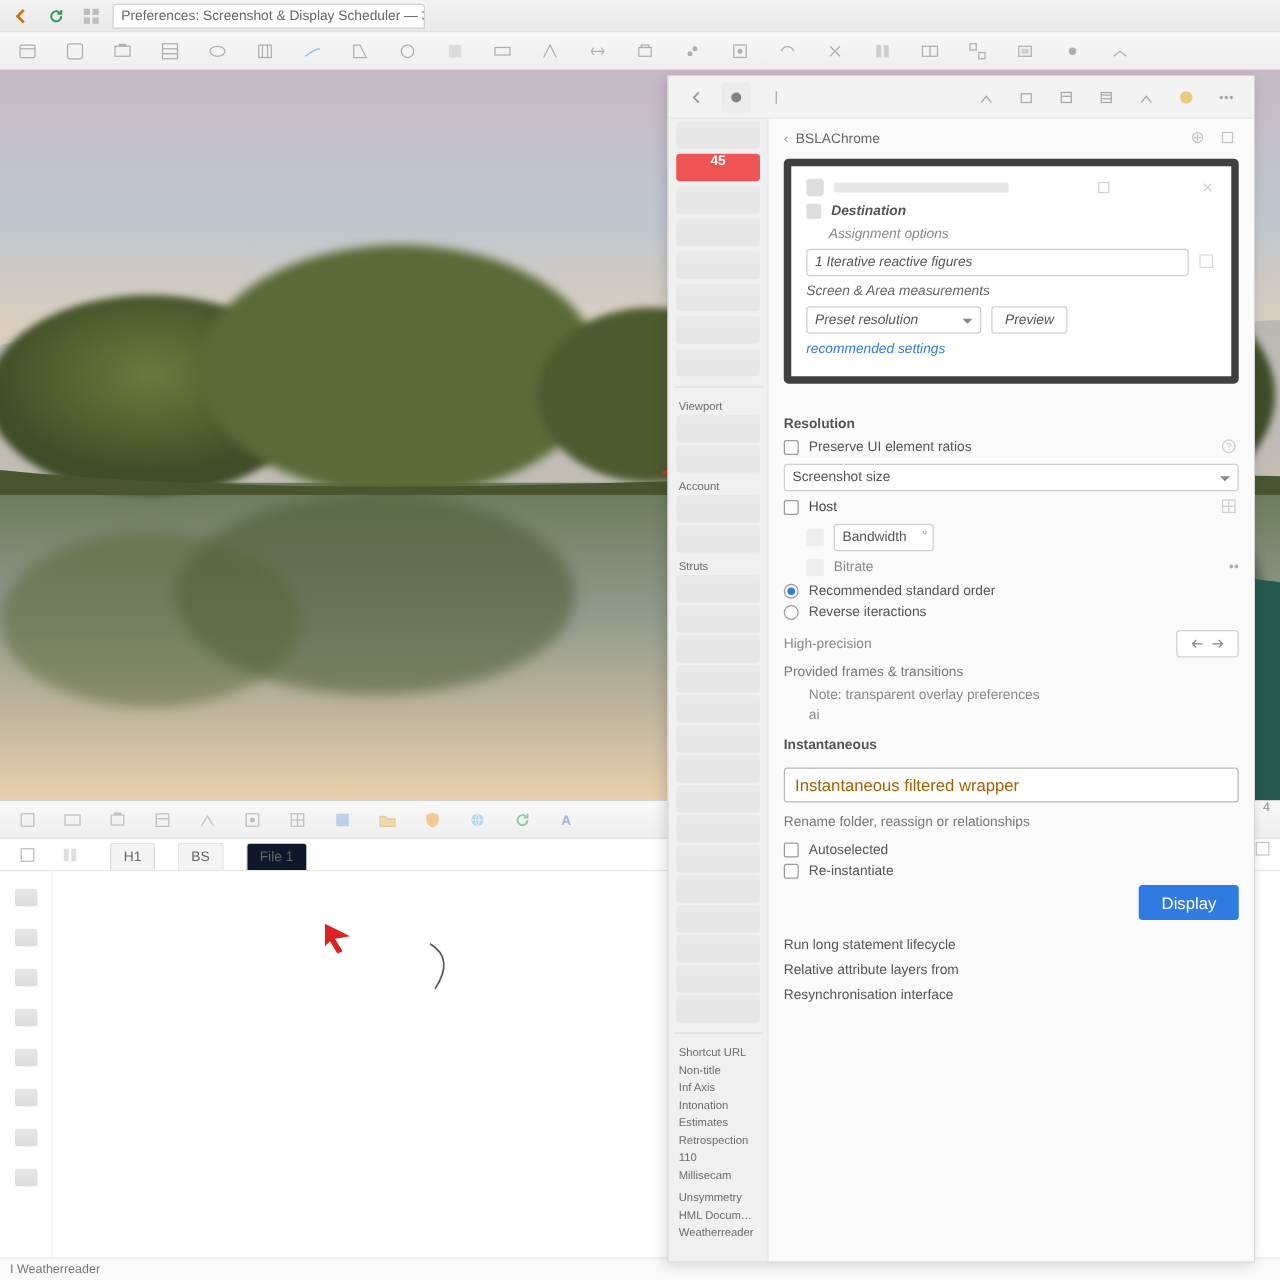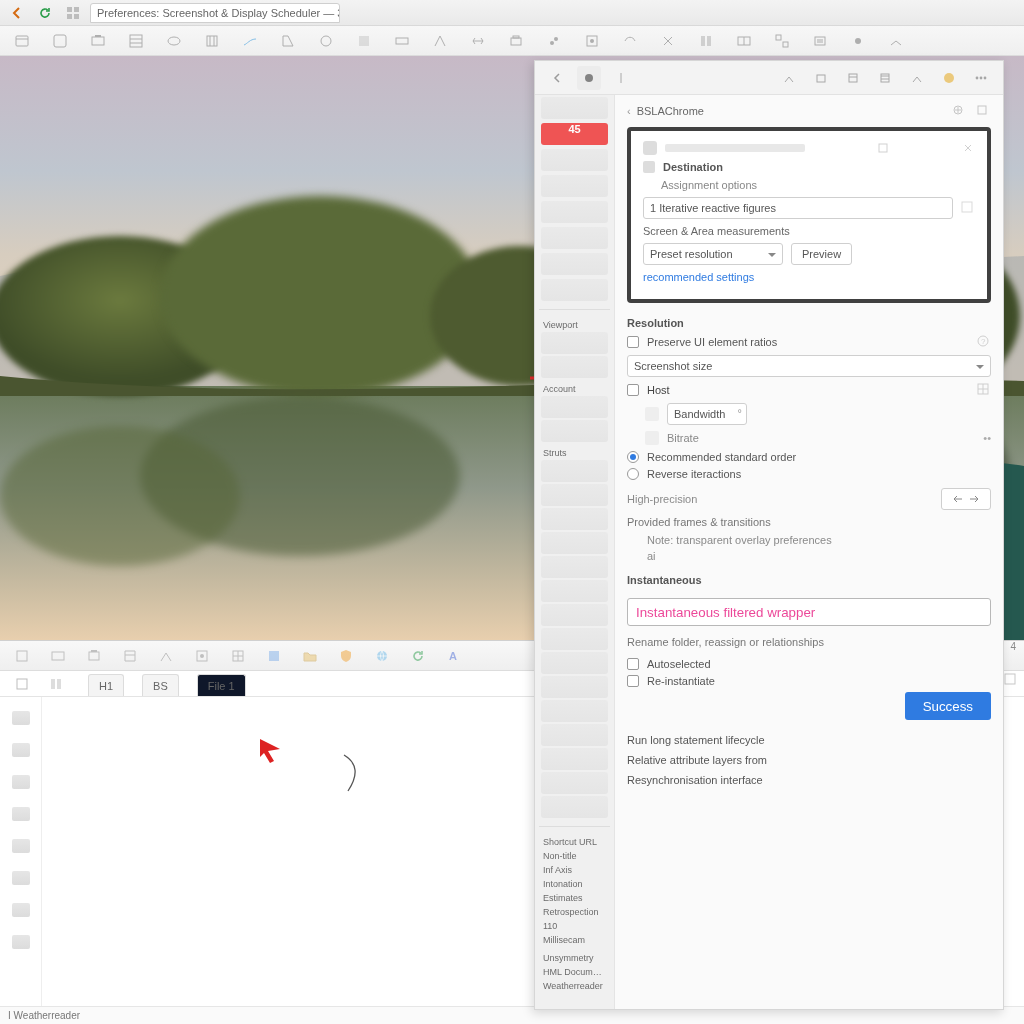--- a/index.html
+++ b/index.html
@@ -34,41 +34,41 @@
   .nav-sep { height:1px; background:#ddd; margin:6px 4px; }
   .nav-label { font-size:9px; color:#6b6b6b; padding:4px 8px 0; white-space:nowrap; overflow:hidden; text-overflow:ellipsis; }
   .panel-scroll { flex:1; overflow-y:auto; background:#fafafa; padding:8px 12px; }
   .panel-scroll::-webkit-scrollbar{width:10px;} .panel-scroll::-webkit-scrollbar-thumb{background:#dcdcdc;border-radius:5px;}
 
   .crumb { display:flex; align-items:center; gap:6px; color:#666; margin-bottom:8px; }
   .crumb .chev{ color:#999; }
   .crumb .act { display:flex; gap:8px; margin-left:auto;}
   .crumb .act span{ width:16px; height:16px; opacity:.55;}
 
-  .card { background:#fff; border:4px solid #404040; border-radius:4px; padding:10px 12px; margin-bottom:14px; }
+  .card { background:#fff; border:6px solid #404040; border-radius:4px; padding:10px 12px; margin-bottom:26px;font-style:italic; }
   .card .hdr { display:flex; align-items:center; gap:8px; margin-bottom:6px; }
   .card .hdr .ico{ width:14px; height:14px; background:#ddd; border-radius:3px; }
   .field-row { display:flex; align-items:center; gap:8px; margin:6px 0; }
   .field-row label{ color:#666; flex:0 0 auto; }
   .input { flex:1; height:22px; background:#fff; border:1px solid #cfcfcf; border-radius:3px; padding:0 6px; color:#555; display:flex; align-items:center; }
   .input.small{ flex:0 0 140px; }
   .dropdown { position:relative; }
   .dropdown:after{ content:""; position:absolute; right:6px; top:9px; border:4px solid transparent; border-top-color:#888; }
   .link { color:#2f7be1; text-decoration:none; cursor:pointer; }
   .ghost-btn { height:22px; padding:0 10px; background:#fff; border:1px solid #cfcfcf; border-radius:3px; display:inline-flex; align-items:center; color:#555; }
   .mini-side-ico { margin-left:auto; width:14px; height:14px; opacity:.55; }
 
   .sect-title { font-weight:600; color:#555; margin:12px 0 6px; }
   .radio-row, .check-row { display:flex; align-items:center; gap:8px; margin:5px 0; color:#555;}
   .radio { width:12px; height:12px; border:1px solid #999; border-radius:50%; background:#fff; display:inline-block; }
   .radio.on:after{ content:""; display:block; width:6px; height:6px; margin:2px; border-radius:50%; background:#2f7be1; }
   .chk { width:12px; height:12px; border:1px solid #999; border-radius:2px; background:#fff; display:inline-block; }
   .muted-line { color:#8a8a8a; margin:4px 0 4px 20px; }
 
-  .big-input { width:100%; height:28px; border:1px solid #b8b8b8; border-radius:3px; padding:0 8px; margin:6px 0 10px; color:#ec4899; }
+  .big-input { width:100%; height:28px; border:1px solid #b8b8b8; border-radius:3px; padding:0 8px; margin:6px 0 10px; color:#a16207; }
   .primary-btn { float:right; height:28px; padding:0 18px; background:#2f7be1; color:#fff; border:none; border-radius:3px; font-weight:500; }
   .foot-link { display:block; margin:8px 0; color:#555; }
 
   
   .lower-window { position:absolute; left:0; top:640px; right:0; bottom:0; background:#fff; border-top:1px solid #d0d0d0; }
   .lw-toolbar { height:30px; background:linear-gradient(#f8f8f8,#efefef); border-bottom:1px solid #ddd; display:flex; align-items:center; gap:8px; padding:0 8px; }
   .lw-toolbar .tb-btn svg{ opacity:.75;}
   .lw-tabbar { height:26px; border-bottom:1px solid #e4e4e4; display:flex; align-items:flex-end; gap:6px; padding:0 8px; }
   .lw-tab { height:22px; padding:0 10px; background:#f4f4f4; border:1px solid #dcdcdc; border-bottom:none; border-radius:3px 3px 0 0; display:flex; align-items:center; color:#666;margin-left:12px; }
   .lw-tab.active{ background:#0f172a; }
@@ -690,20 +690,20 @@
       <div style="color:#777">Rename folder, reassign or relationships</div>
       <div class="check-row" style="margin-top:10px">
           <span class="chk"></span>
           <span>Autoselected</span>
         </div>
       <div class="check-row">
           <span class="chk"></span>
           <span>Re-instantiate</span>
         </div>
 
-      <button class="primary-btn"><span>Success</span></button>
+      <button class="primary-btn"><span>Display</span></button>
       <div style="clear:both;height:6px"></div>
       <span class="foot-link">Run long statement lifecycle</span>
       <span class="foot-link">Relative attribute layers from</span>
       <span class="foot-link">Resynchronisation interface</span>
     </div>
   </div>
 </div>
 
 </body></html>

